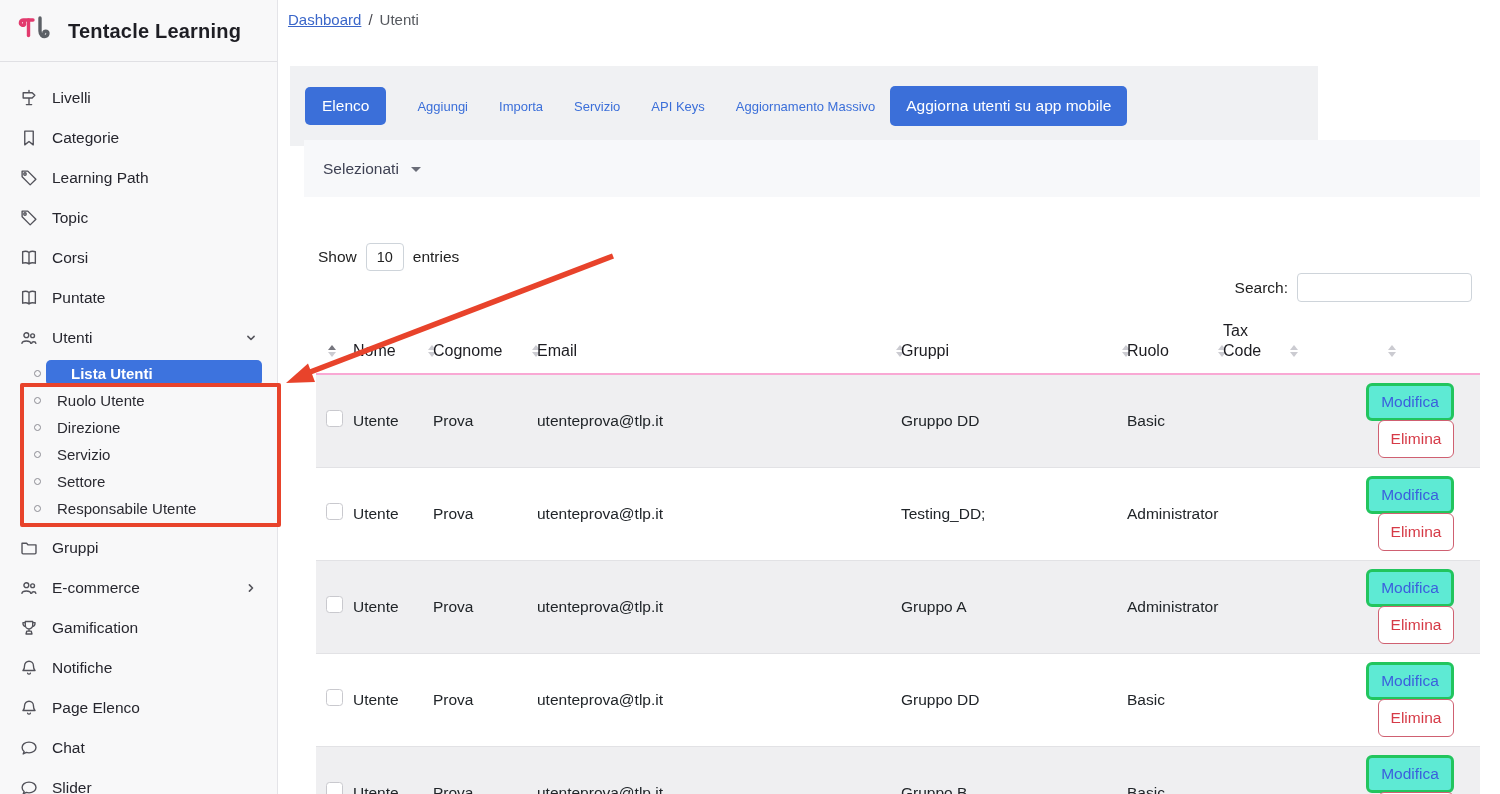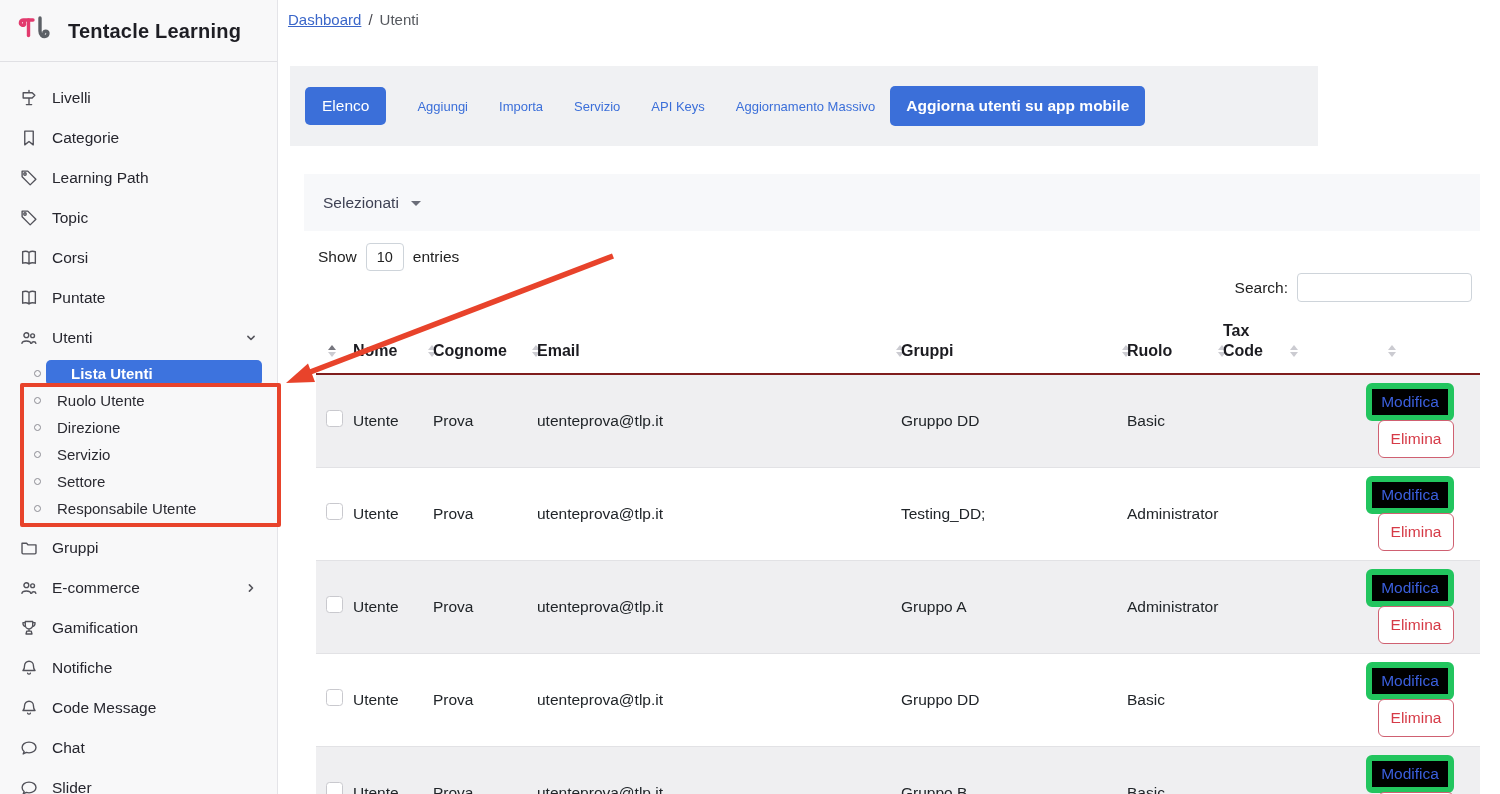--- a/index.html
+++ b/index.html
@@ -39,61 +39,61 @@
   .breadcrumb a { color:#3a66c9; text-decoration:underline; cursor:pointer; }
   .breadcrumb .sep { color:#45454c; margin:0 7px; }
   .breadcrumb .cur { color:#55585e; }
 
   .tabs-band { position:absolute; left:12px; top:66px; width:1028px; height:80px;
     background:#f0f1f3; display:flex; align-items:center; padding-left:15px; }
   .tab-active { background:#3b6fd9; color:#fff; font-size:15.5px; border:none; border-radius:5px;
     padding:10px 17px; cursor:pointer; }
   .tab-link { color:#3b6fd9; font-size:13px; text-decoration:none; margin-left:31px; cursor:pointer; }
   .mobile-btn { background:#3b6fd9; color:#fff; font-size:15.5px; border:none; border-radius:5px;
-    padding:11px 16px; margin-left:15px; cursor:pointer;font-weight:bold; }
-
-  .sel-band { position:absolute; left:26px; top:174px; width:1176px; height:57px;
+    padding:11px 16px; margin-left:15px; cursor:pointer; }
+
+  .sel-band { position:absolute; left:26px; top:140px; width:1176px; height:57px;
     background:#f7f8fa; display:flex; align-items:center; padding-left:19px; }
   .sel-band .sel-lbl { font-size:15.5px; color:#3f4254; cursor:pointer; }
   .caret { display:inline-block; margin-left:8px; width:0; height:0;
     border-left:5px solid transparent; border-right:5px solid transparent;
     border-top:5px solid #6a6d78; vertical-align:middle; }
 
   .show-entries { position:absolute; left:40px; top:243px; display:flex; align-items:center;
     gap:9px; font-size:15.5px; color:#222; }
   .entries-input { width:38px; height:28px; border:1px solid #ced4da; border-radius:4px;
     text-align:center; font-size:14.5px; color:#222; font-family:inherit; }
 
   .search-wrap { position:absolute; top:273px; right:28px; display:flex; align-items:center;
     gap:9px; font-size:15.5px; color:#222;justify-content:space-between; }
   .search-input { width:175px; height:29px; border:1px solid #ced4da; border-radius:4px;
     font-size:14.5px; padding:0 8px; font-family:inherit; }
 
   
   .tbl { position:absolute; left:38px; top:308px; width:1164px; border-collapse:collapse;
     table-layout:fixed; font-size:15.5px; }
   .tbl th { text-align:left; vertical-align:bottom; padding:0 4px 12px 4px; font-size:16px;
-    font-weight:700; color:#1c1c21; border-bottom:2px solid #7f1d1d; position:relative;
+    font-weight:400; color:#1c1c21; border-bottom:2px solid #f9a8d4; position:relative;
     height:66px; cursor:pointer; line-height:1.25; }
   .tbl td { padding:0 4px; height:93px; vertical-align:middle; color:#212529;
     border-bottom:1px solid #e2e2e5; }
   .tbl tr.stripe td { background:#efeff1; }
   .sort { position:absolute; right:-7px; bottom:16px; display:flex; flex-direction:column;
     gap:2px; align-items:center; }
   .sort .up { width:0; height:0; border-left:4.5px solid transparent; border-right:4.5px solid transparent;
     border-bottom:5.5px solid #cbcbd1; }
   .sort .dn { width:0; height:0; border-left:4.5px solid transparent; border-right:4.5px solid transparent;
     border-top:5.5px solid #cbcbd1; }
   th.sel-col .sort { right:auto; left:12px; }
   th.sel-col .sort .up { border-bottom-color:#76767e; }
   th.act-col .sort { right:84px; }
   .cbx { appearance:none; -webkit-appearance:none; width:17px; height:17px;
     border:1px solid #c9c9ce; border-radius:3.5px; background:#fff; cursor:pointer; margin-left:6px; }
   .actions { display:flex; flex-direction:column; align-items:flex-end; padding-right:22px; }
-  .btn-edit { background:#000000; color:#3b5fdd; border:6px solid #22c55e; border-radius:6px;
+  .btn-edit { background:#5eead4; color:#3b5fdd; border:3px solid #22c55e; border-radius:6px;
     width:88px; height:38px; font-size:15.5px; cursor:pointer; font-family:inherit; }
   .btn-del { background:#fff; color:#d63a47; border:1px solid #cf6071; border-radius:6px;
     width:76px; height:38px; font-size:15.5px; cursor:pointer; margin-top:-1px; font-family:inherit; }
 
   svg.mi { stroke:#52525a; fill:none; stroke-width:1.3; stroke-linecap:round; stroke-linejoin:round; }
   svg.chev { stroke:#55555c; fill:none; stroke-width:1.7; stroke-linecap:round; stroke-linejoin:round; }
 </style>
 </head>
 <body>
 
@@ -220,21 +220,21 @@
     <div class="nav-item">
       <svg class="mi" width="18" height="18" viewBox="0 0 17 17">
           <path d="M8.5 2.1a4.2 4.2 0 00-4.2 4.2c0 3.2-1 4.1-1.5 4.6h11.4c-.5-.5-1.5-1.4-1.5-4.6A4.2 4.2 0 008.5 2.1zM7.2 13.4a1.4 1.4 0 002.6 0"></path>
         </svg>
       <span>Notifiche</span>
     </div>
     <div class="nav-item">
       <svg class="mi" width="18" height="18" viewBox="0 0 17 17">
           <path d="M8.5 2.1a4.2 4.2 0 00-4.2 4.2c0 3.2-1 4.1-1.5 4.6h11.4c-.5-.5-1.5-1.4-1.5-4.6A4.2 4.2 0 008.5 2.1zM7.2 13.4a1.4 1.4 0 002.6 0"></path>
         </svg>
-      <span>Code Message</span>
+      <span>Page Elenco</span>
     </div>
     <div class="nav-item">
       <svg class="mi" width="18" height="18" viewBox="0 0 17 17">
           <path d="M8.5 2.9c3.7 0 6.6 2.3 6.6 5.1s-2.9 5.1-6.6 5.1c-.9 0-1.7-.1-2.5-.4L3 14.1l.9-2.3C2.7 10.9 2 9.6 2 8c0-2.8 2.8-5.1 6.5-5.1z"></path>
         </svg>
       <span>Chat</span>
     </div>
     <div class="nav-item">
       <svg class="mi" width="18" height="18" viewBox="0 0 17 17">
           <path d="M8.5 2.9c3.7 0 6.6 2.3 6.6 5.1s-2.9 5.1-6.6 5.1c-.9 0-1.7-.1-2.5-.4L3 14.1l.9-2.3C2.7 10.9 2 9.6 2 8c0-2.8 2.8-5.1 6.5-5.1z"></path>

